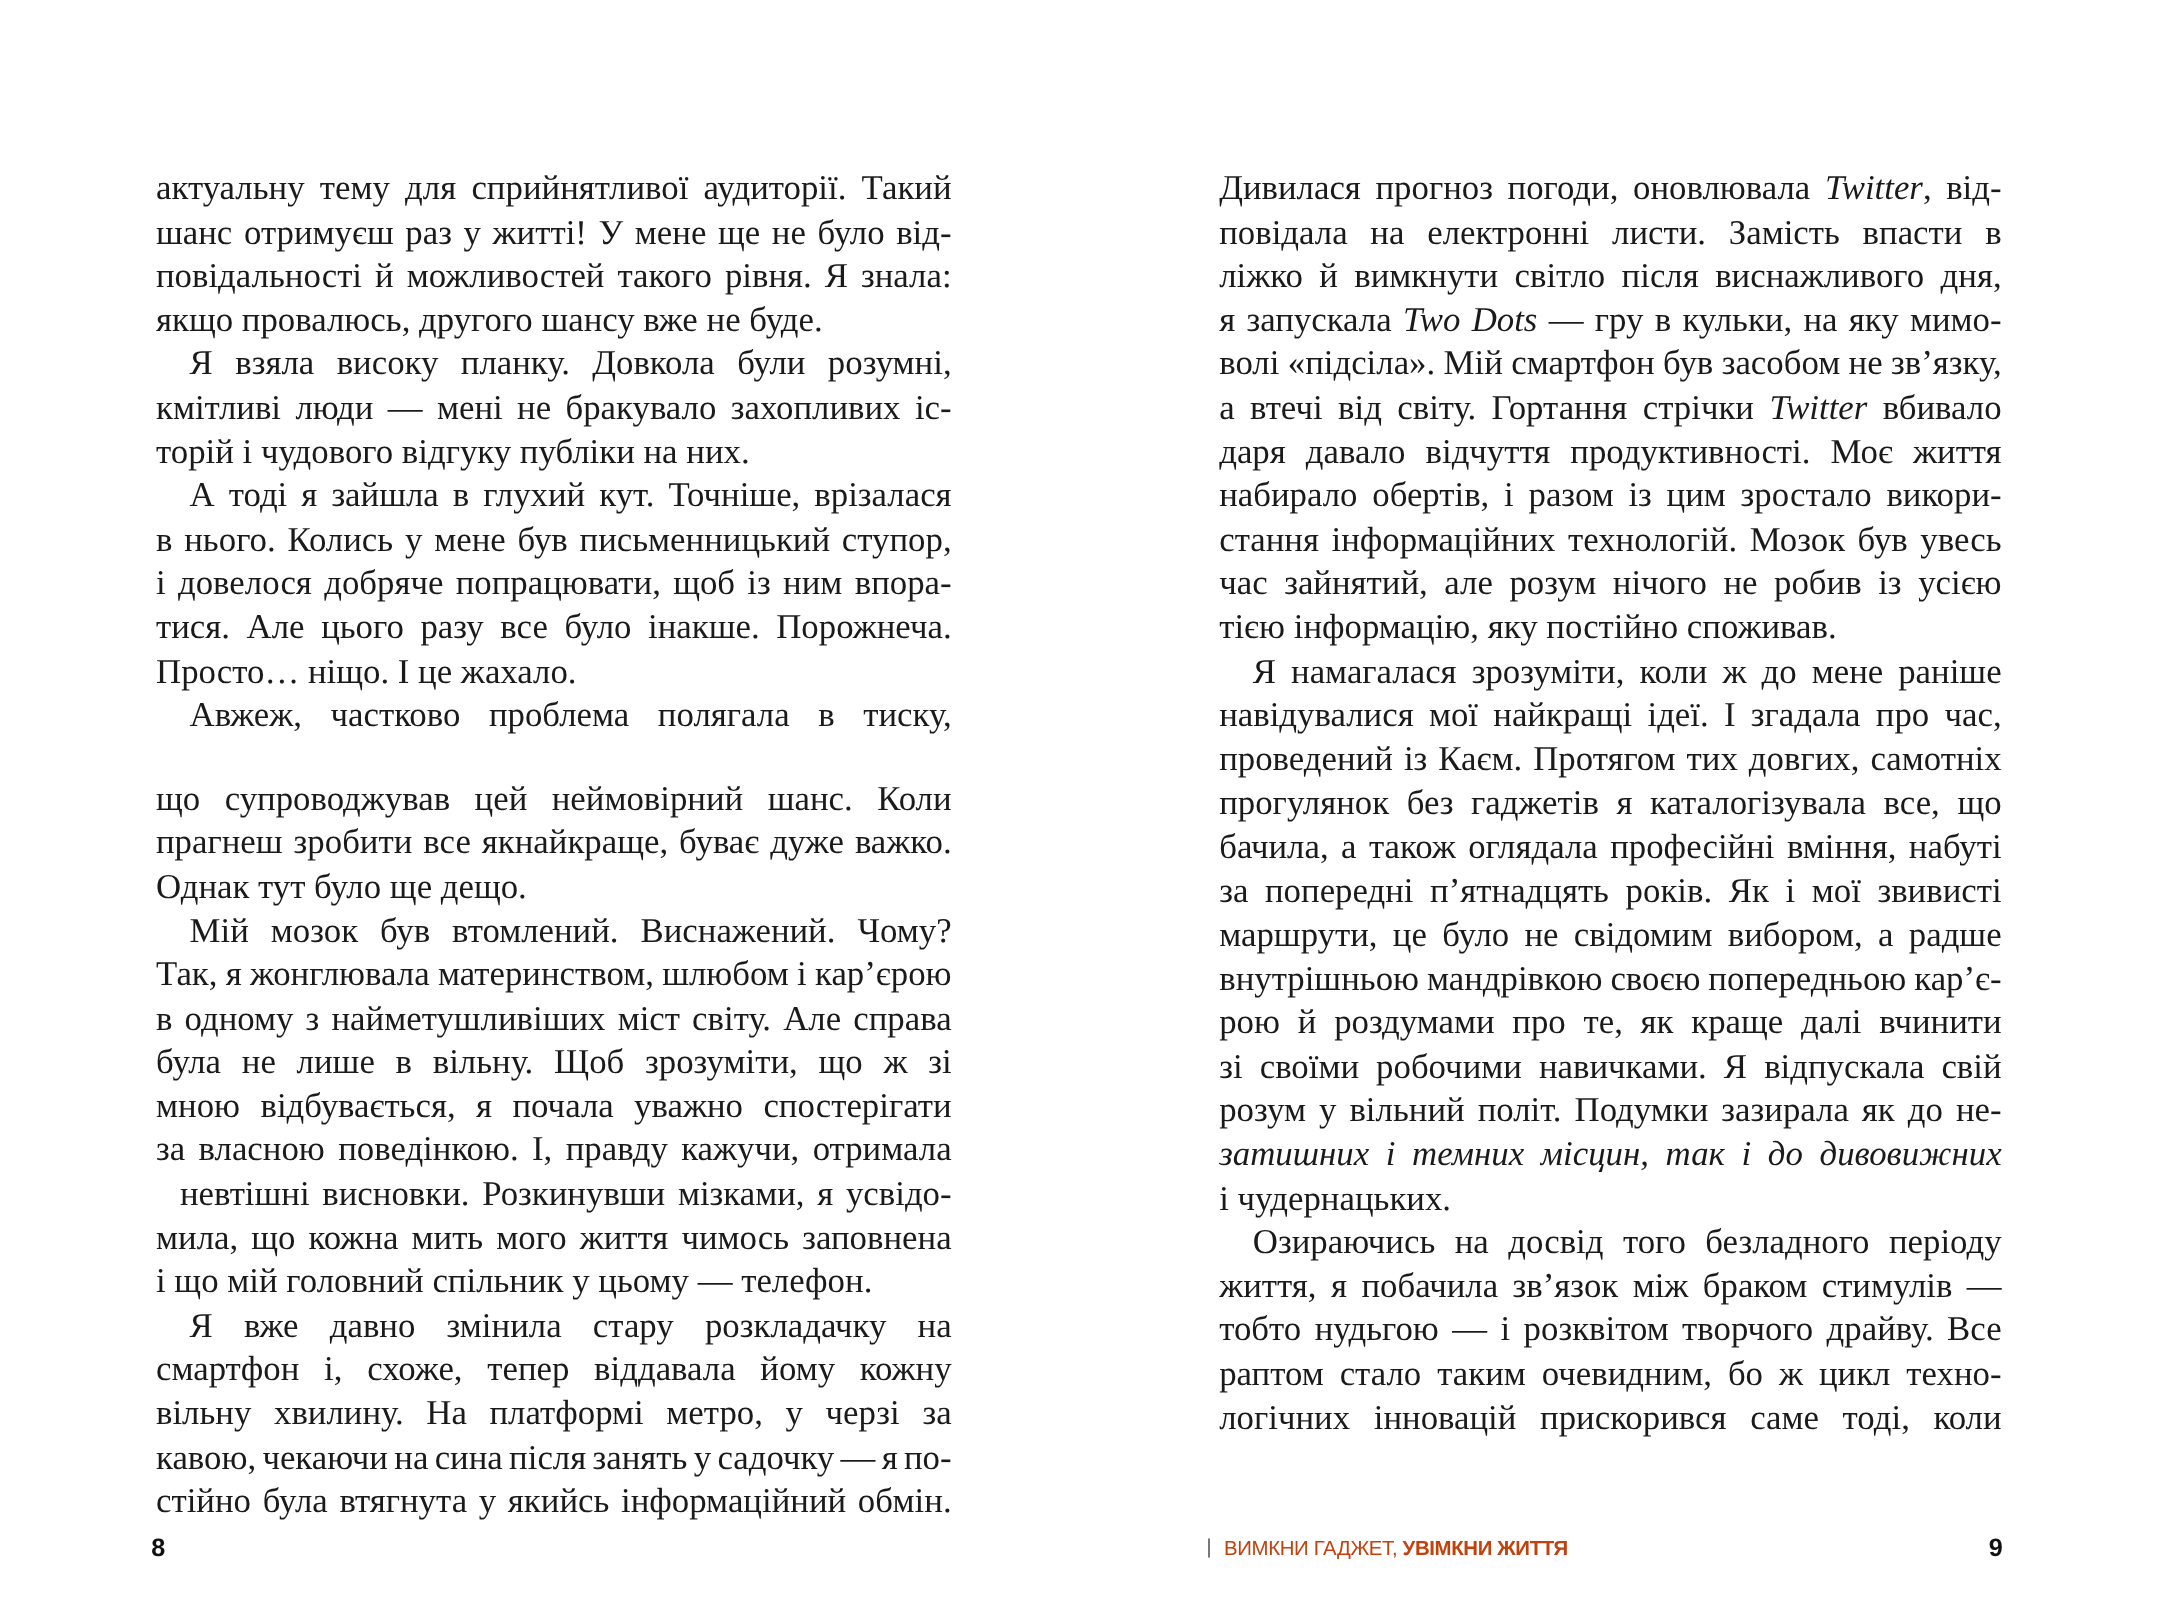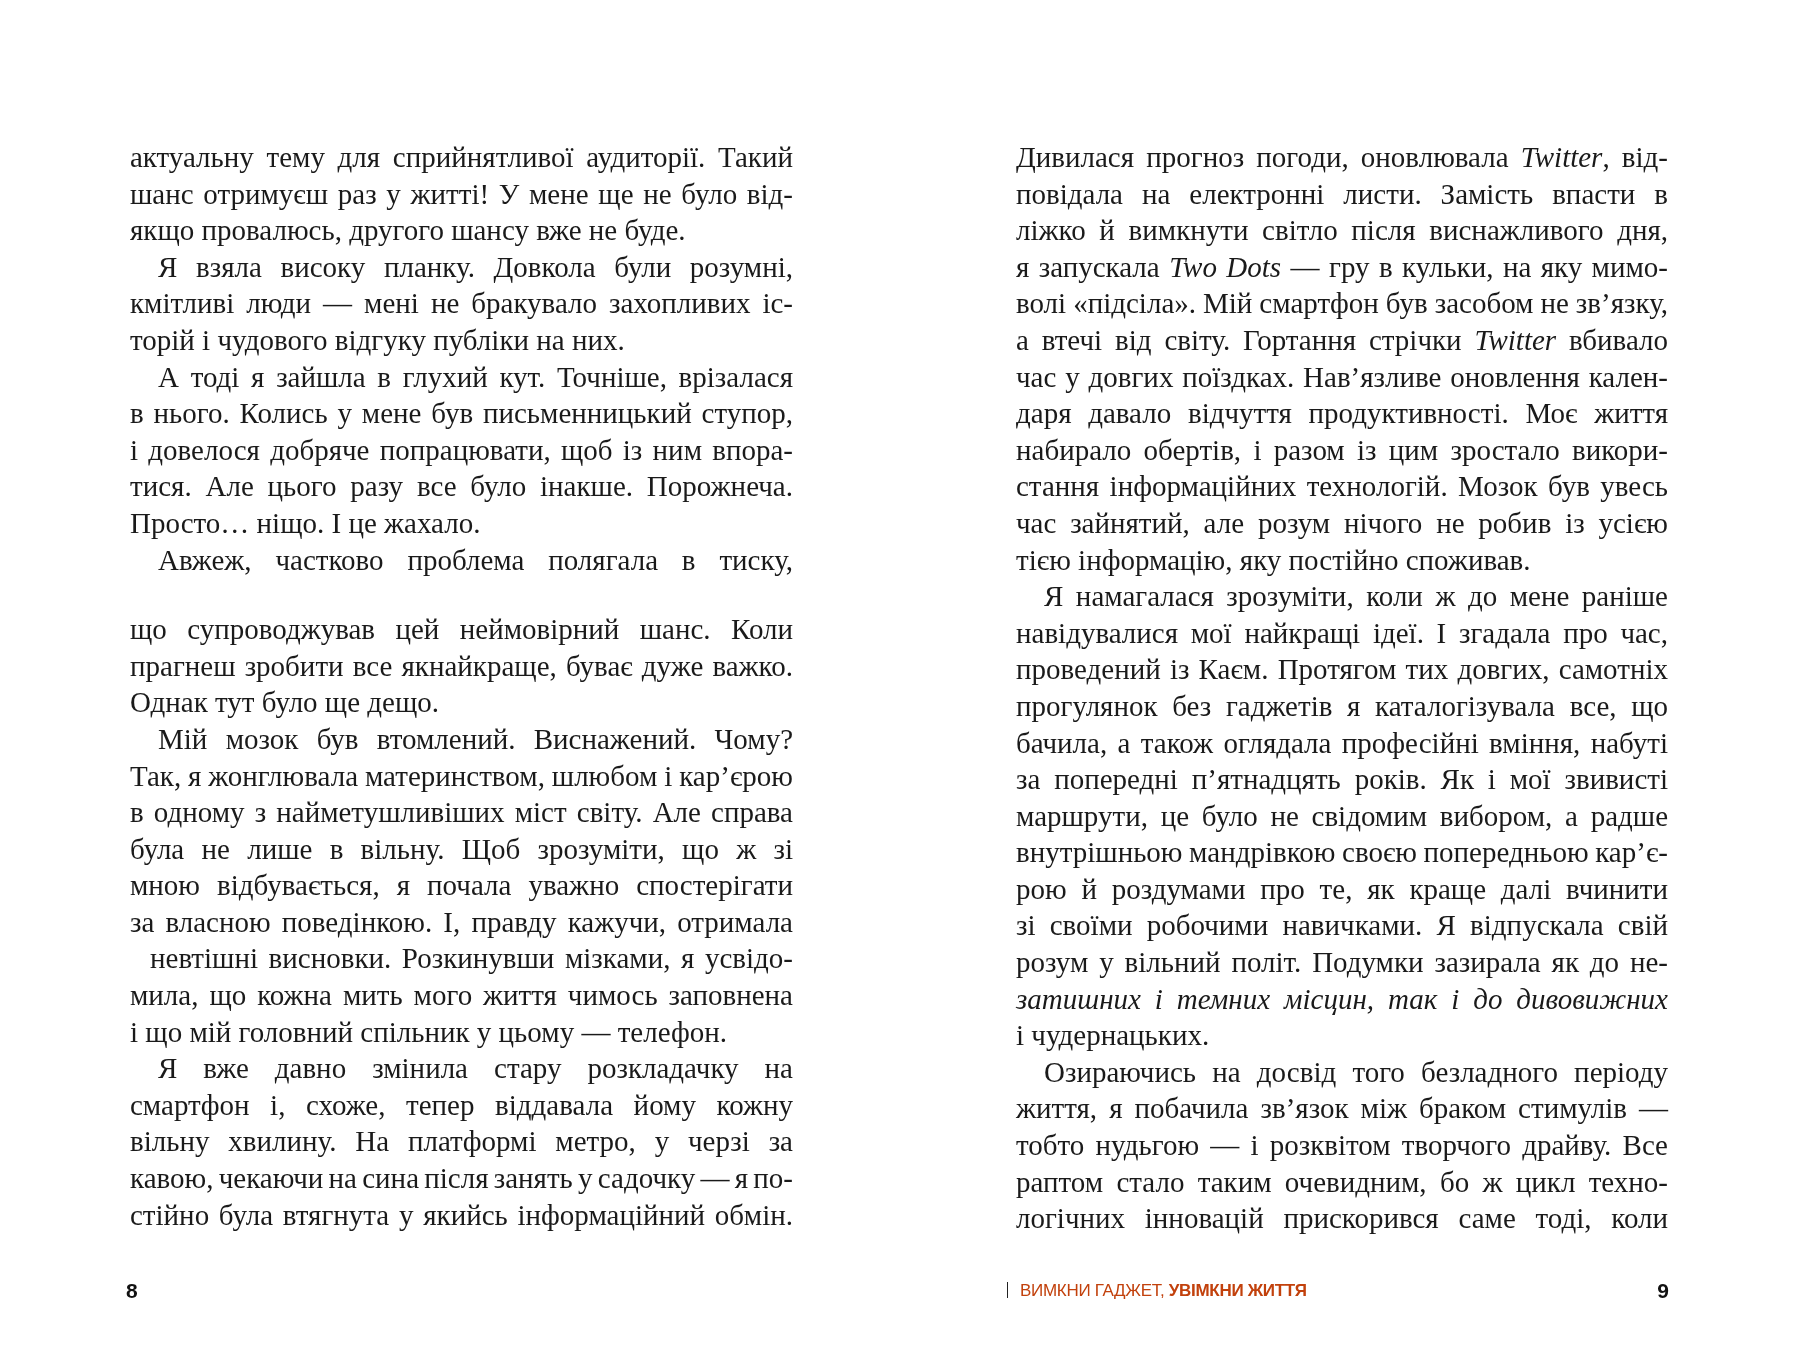--- a/index.html
+++ b/index.html
@@ -51,20 +51,21 @@
   .running-head .sep { display: inline-block; width: 1px; height: 16px; background: #222; vertical-align: -2px; margin-right: 12px; }
   .running-head .bold { font-weight: bold; }
 </style>
 </head>
 <body>
 
 <div class="page page-left">
   <div class="column" id="left-column">
       <span class="line" style="word-spacing: 0px;">актуальну тему для сприйнятливої аудиторії. Такий</span>
       <span class="line" style="word-spacing: 0px;">шанс отримуєш раз у житті! У мене ще не було від-</span>
+      <span class="line" style="word-spacing: 0px;">повідальності й можливостей такого рівня. Я знала:</span>
       <span class="line last">якщо провалюсь, другого шансу вже не буде.</span>
       <span class="line indent" style="word-spacing: 0px;">Я взяла високу планку. Довкола були розумні,</span>
       <span class="line" style="word-spacing: 0px;">кмітливі люди — мені не бракувало захопливих іс-</span>
       <span class="line last">торій і чудового відгуку публіки на них.</span>
       <span class="line indent" style="word-spacing: 0px;">А тоді я зайшла в глухий кут. Точніше, врізалася</span>
       <span class="line" style="word-spacing: 0px;">в нього. Колись у мене був письменницький ступор,</span>
       <span class="line" style="word-spacing: 0px;">і довелося добряче попрацювати, щоб із ним впора-</span>
       <span class="line" style="word-spacing: 0px;">тися. Але цього разу все було інакше. Порожнеча.</span>
       <span class="line last">Просто… ніщо. І це жахало.</span>
       <span class="line indent" style="word-spacing: 0px;">Авжеж, частково проблема полягала в тиску,</span>
@@ -90,21 +91,20 @@
 </div>
 
 <div class="page page-right">
   <div class="column" id="right-column">
       <span class="line" style="word-spacing: 0px;"><span>Дивилася прогноз погоди, оновлювала </span><i>Twitter</i><span>, від-</span></span>
       <span class="line" style="word-spacing: 0px;"><span>повідала на електронні листи. Замість впасти в</span></span>
       <span class="line" style="word-spacing: 0px;"><span>ліжко й вимкнути світло після виснажливого дня,</span></span>
       <span class="line" style="word-spacing: 0px;"><span>я запускала </span><i>Two Dots</i><span> — гру в кульки, на яку мимо-</span></span>
       <span class="line" style="word-spacing: -0.25px;"><span>волі «підсіла». Мій смартфон був засобом не зв’язку,</span></span>
       <span class="line" style="word-spacing: 0px;"><span>а втечі від світу. Гортання стрічки </span><i>Twitter</i><span> вбивало</span></span>
-      <span class="line" style="word-spacing: 0px;"><span>час у довгих поїздках. Нав’язливе оновлення кален-</span></span>
       <span class="line" style="word-spacing: 0px;"><span>даря давало відчуття продуктивності. Моє життя</span></span>
       <span class="line" style="word-spacing: 0px;"><span>набирало обертів, і разом із цим зростало викори-</span></span>
       <span class="line" style="word-spacing: 0px;"><span>стання інформаційних технологій. Мозок був увесь</span></span>
       <span class="line" style="word-spacing: 0px;"><span>час зайнятий, але розум нічого не робив із усією</span></span>
       <span class="line last"><span>тією інформацію, яку постійно споживав.</span></span>
       <span class="line indent" style="word-spacing: 0px;"><span>Я намагалася зрозуміти, коли ж до мене раніше</span></span>
       <span class="line" style="word-spacing: 0px;"><span>навідувалися мої найкращі ідеї. І згадала про час,</span></span>
       <span class="line" style="word-spacing: 0px;"><span>проведений із Каєм. Протягом тих довгих, самотніх</span></span>
       <span class="line" style="word-spacing: 0px;"><span>прогулянок без гаджетів я каталогізувала все, що</span></span>
       <span class="line" style="word-spacing: 0px;"><span>бачила, а також оглядала професійні вміння, набуті</span></span>

